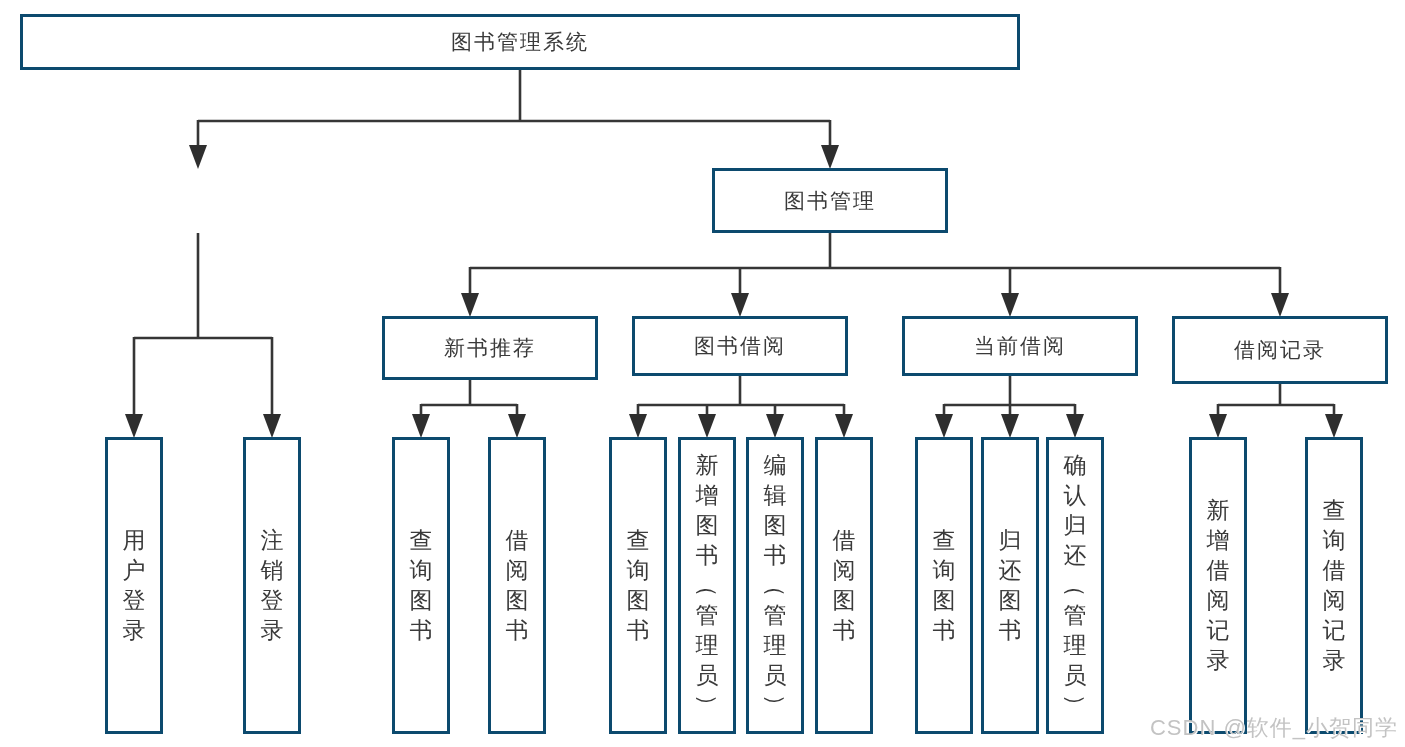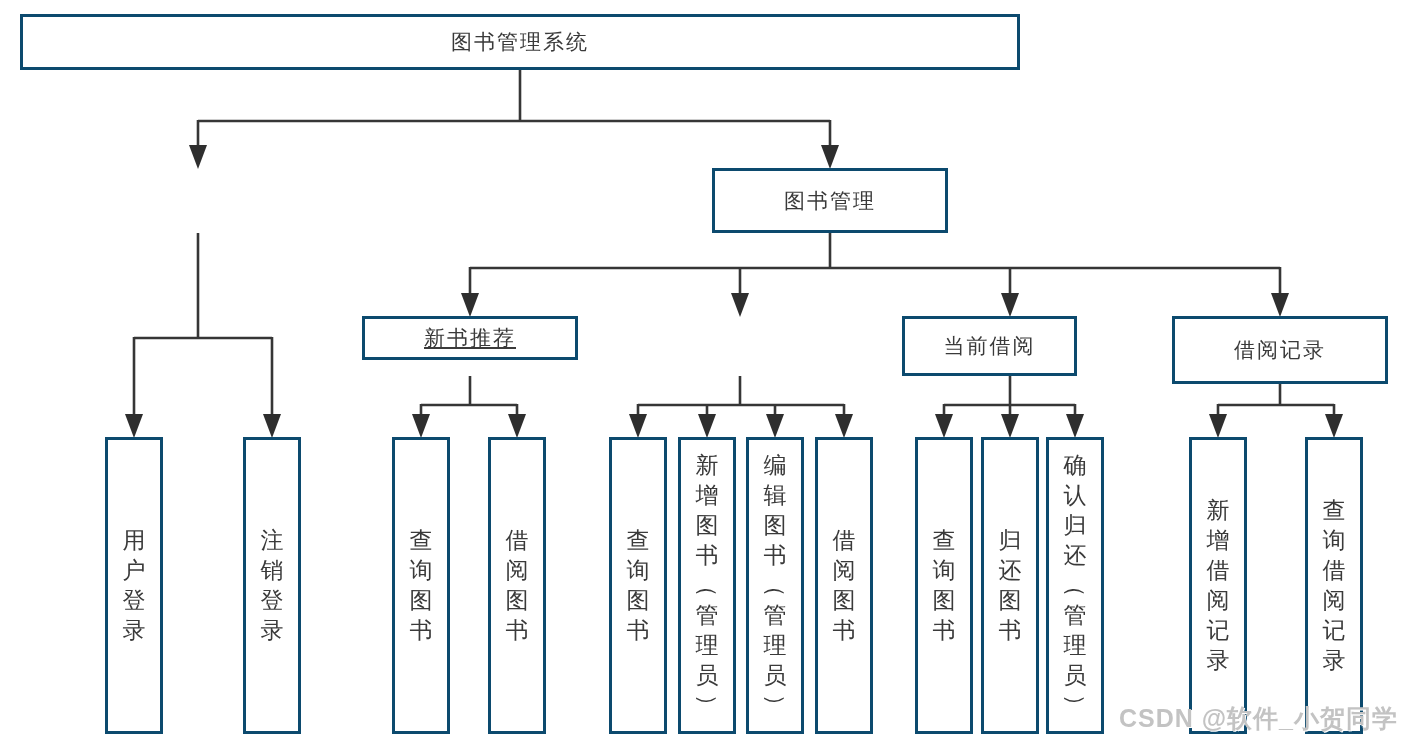--- a/index.html
+++ b/index.html
@@ -13,22 +13,22 @@
     position:absolute;background:#ffffff;border:3px solid #0c4a6e;box-sizing:border-box;
     display:flex;align-items:center;justify-content:center;z-index:2;
     font-size:21px;letter-spacing:2px;color:#3a3a3a;
   }
   .vbox{
     flex-direction:column;letter-spacing:0;font-size:23px;gap:7px;
   }
   .vbox div{line-height:1;height:23px;text-align:center;}
   .vbox div.rot{transform:rotate(90deg);}
   .watermark{
-    position:absolute;right:7px;bottom:12px;z-index:3;
-    font-size:25px;font-weight:bold;color:#c3c3c3;
+    position:absolute;right:7px;bottom:4px;z-index:3;
+    font-size:22px;font-weight:normal;color:#c3c3c3;
     text-shadow:1px 1px 0 #ffffff;letter-spacing:1px;
   }
 </style>
 </head>
 <body>
 
 <div class="canvas">
 
   <svg class="connectors" viewBox="0 0 1405 747" xmlns="http://www.w3.org/2000/svg">
     <g stroke="#363636" stroke-width="2.6" fill="none">
@@ -98,22 +98,23 @@
 
       <polygon points="1209,414 1227,414 1218,438"></polygon>
       <polygon points="1325,414 1343,414 1334,438"></polygon>
     </g>
   </svg>
 
   <div class="box" style="left:20px;top:14px;width:1000px;height:56px;">图书管理系统</div>
 
   <div class="box" style="left:712px;top:168px;width:236px;height:65px;">图书管理</div>
 
-  <div class="box" style="left:362px;top:316px;width:216px;height:44px;text-decoration:underline;">新书推荐</div>
-  <div class="box" style="left:902px;top:316px;width:175px;height:60px;">当前借阅</div>
+  <div class="box" style="left:382px;top:316px;width:216px;height:64px;">新书推荐</div>
+  <div class="box" style="left:632px;top:316px;width:216px;height:60px;">图书借阅</div>
+  <div class="box" style="left:902px;top:316px;width:236px;height:60px;">当前借阅</div>
   <div class="box" style="left:1172px;top:316px;width:216px;height:68px;">借阅记录</div>
 
   <div class="box vbox" style="left:105px;top:437px;width:58px;height:297px;">
       <div>用</div>
       <div>户</div>
       <div>登</div>
       <div>录</div>
     </div>
   <div class="box vbox" style="left:243px;top:437px;width:58px;height:297px;">
       <div>注</div>

